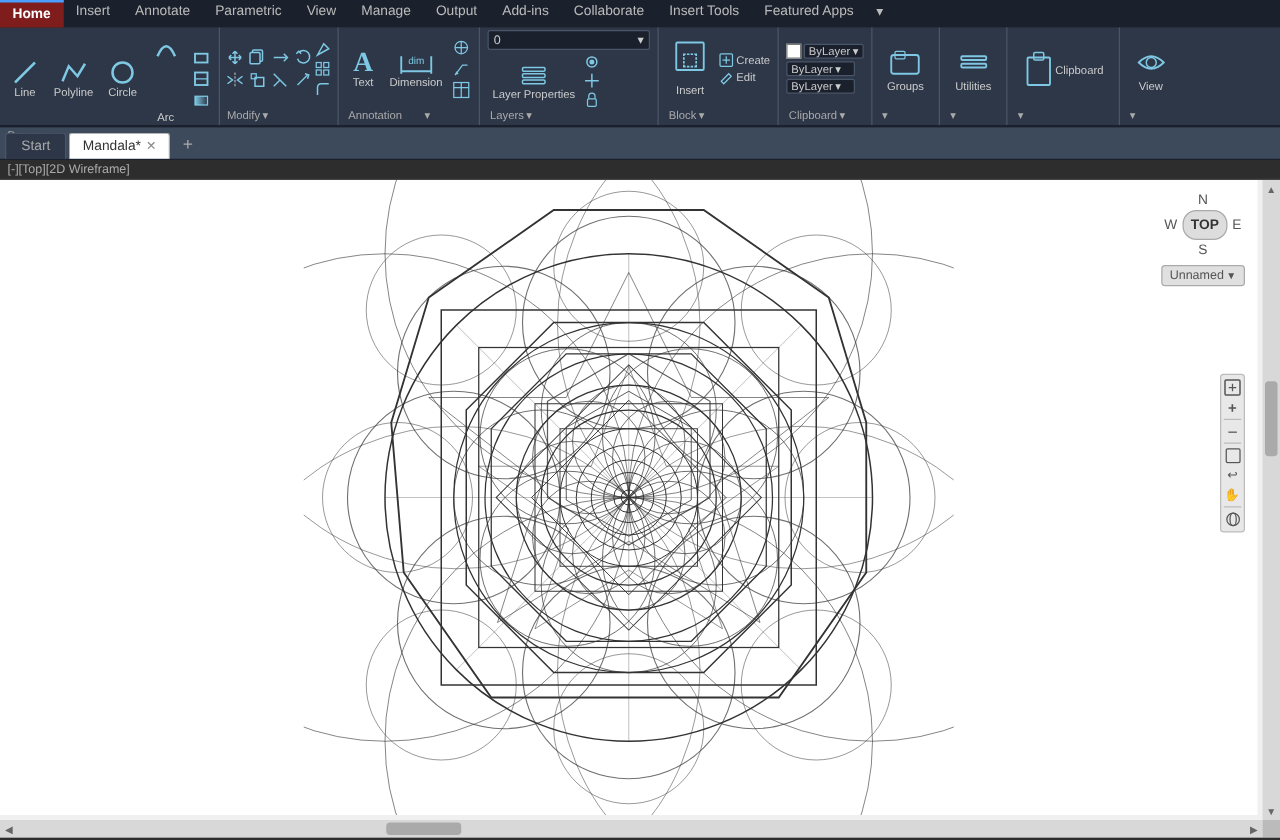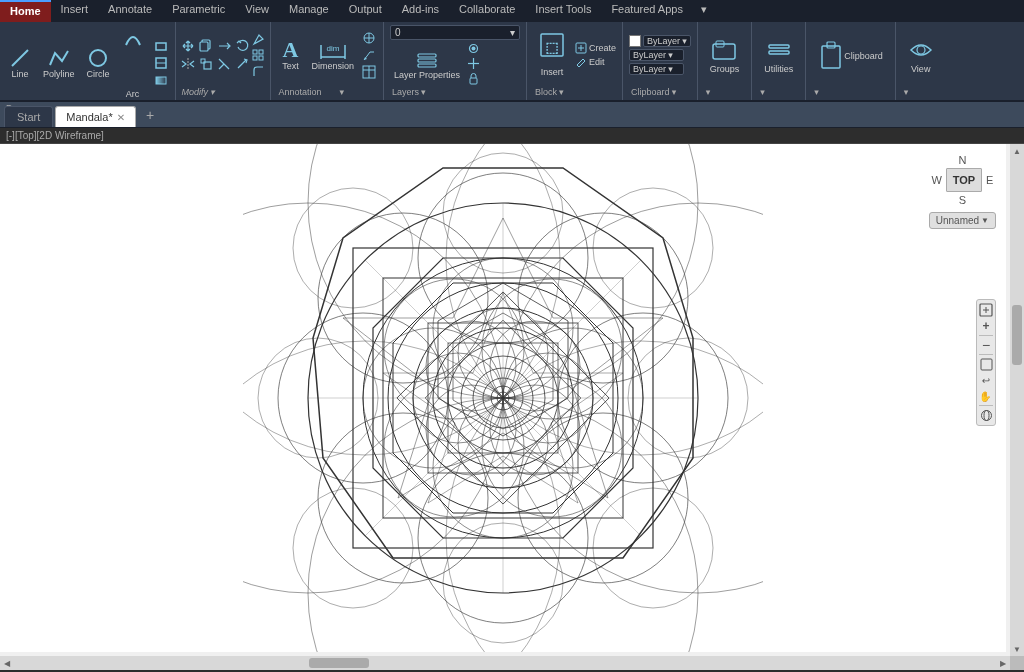--- a/index.html
+++ b/index.html
@@ -150,21 +150,21 @@
               <rect x="7" y="7" width="4" height="4" fill="none" stroke="#7ec8e3" stroke-width="1"></rect>
             </svg>
         </div>
         <div style="width:14px;height:14px;display:flex;align-items:center;justify-content:center;cursor:pointer;">
           <svg width="13" height="13" viewBox="0 0 13 13">
               <path d="M2,11 L2,5 Q2,2 5,2 L11,2" fill="none" stroke="#7ec8e3" stroke-width="1.2"></path>
             </svg>
         </div>
       </div>
     </div>
-    <div style="font-size:9px;color:#aaa;display:flex;align-items:center;gap:2px;padding:1px 2px;cursor:pointer;font-style:italic;">
+    <div style="font-size:9px;color:#aaa;display:flex;align-items:center;gap:2px;padding:1px 2px;cursor:pointer;">
         <span>Modify</span>
         <span>▾</span>
       </div>
   </div>
 
   <div style="display:flex; flex-direction:column; border-right:1px solid #4a5568; padding:2px 6px;">
     <div style="display:flex; flex:1; align-items:center; gap:3px;">
       <div style="display:flex;flex-direction:column;align-items:center;padding:3px 4px;cursor:pointer;min-width:28px;">
         <span style="font-size:22px;font-weight:bold;color:#7ec8e3;line-height:1;font-family:serif;">A</span>
         <span style="font-size:9px;color:#ccc;">Text</span>
@@ -476,21 +476,21 @@
       <line x1="398" y1="122" x2="122" y2="398" stroke="#333" stroke-width="0.6" opacity="0.4"></line>
 
     </svg>
 
   </div>
 
   <div style="position:absolute; right:28px; top:10px; display:flex; flex-direction:column; align-items:center; gap:2px;">
     <span style="font-size:11px; color:#555; text-align:center;">N</span>
     <div style="display:flex; align-items:center; gap:4px;">
       <span style="font-size:11px; color:#555;">W</span>
-      <div style="background:#ddd; border:1px solid #aaa; border-radius:1px; width:36px; height:24px; display:flex; align-items:center; justify-content:center; font-size:11px; font-weight:bold; color:#333; cursor:pointer;">
+      <div style="background:#ddd; border:1px solid #aaa; border-radius:11px; width:36px; height:24px; display:flex; align-items:center; justify-content:center; font-size:11px; font-weight:bold; color:#333; cursor:pointer;">
         <span>TOP</span>
       </div>
       <span style="font-size:11px; color:#555;">E</span>
     </div>
     <span style="font-size:11px; color:#555; text-align:center;">S</span>
     <div style="background:#e0e0e0; border:1px solid #aaa; border-radius:3px; padding:2px 6px; font-size:10px; color:#555; cursor:pointer; display:flex; align-items:center; gap:2px; margin-top:4px;">
       <span>Unnamed</span>
       <span style="font-size:8px;">▼</span>
     </div>
   </div>

